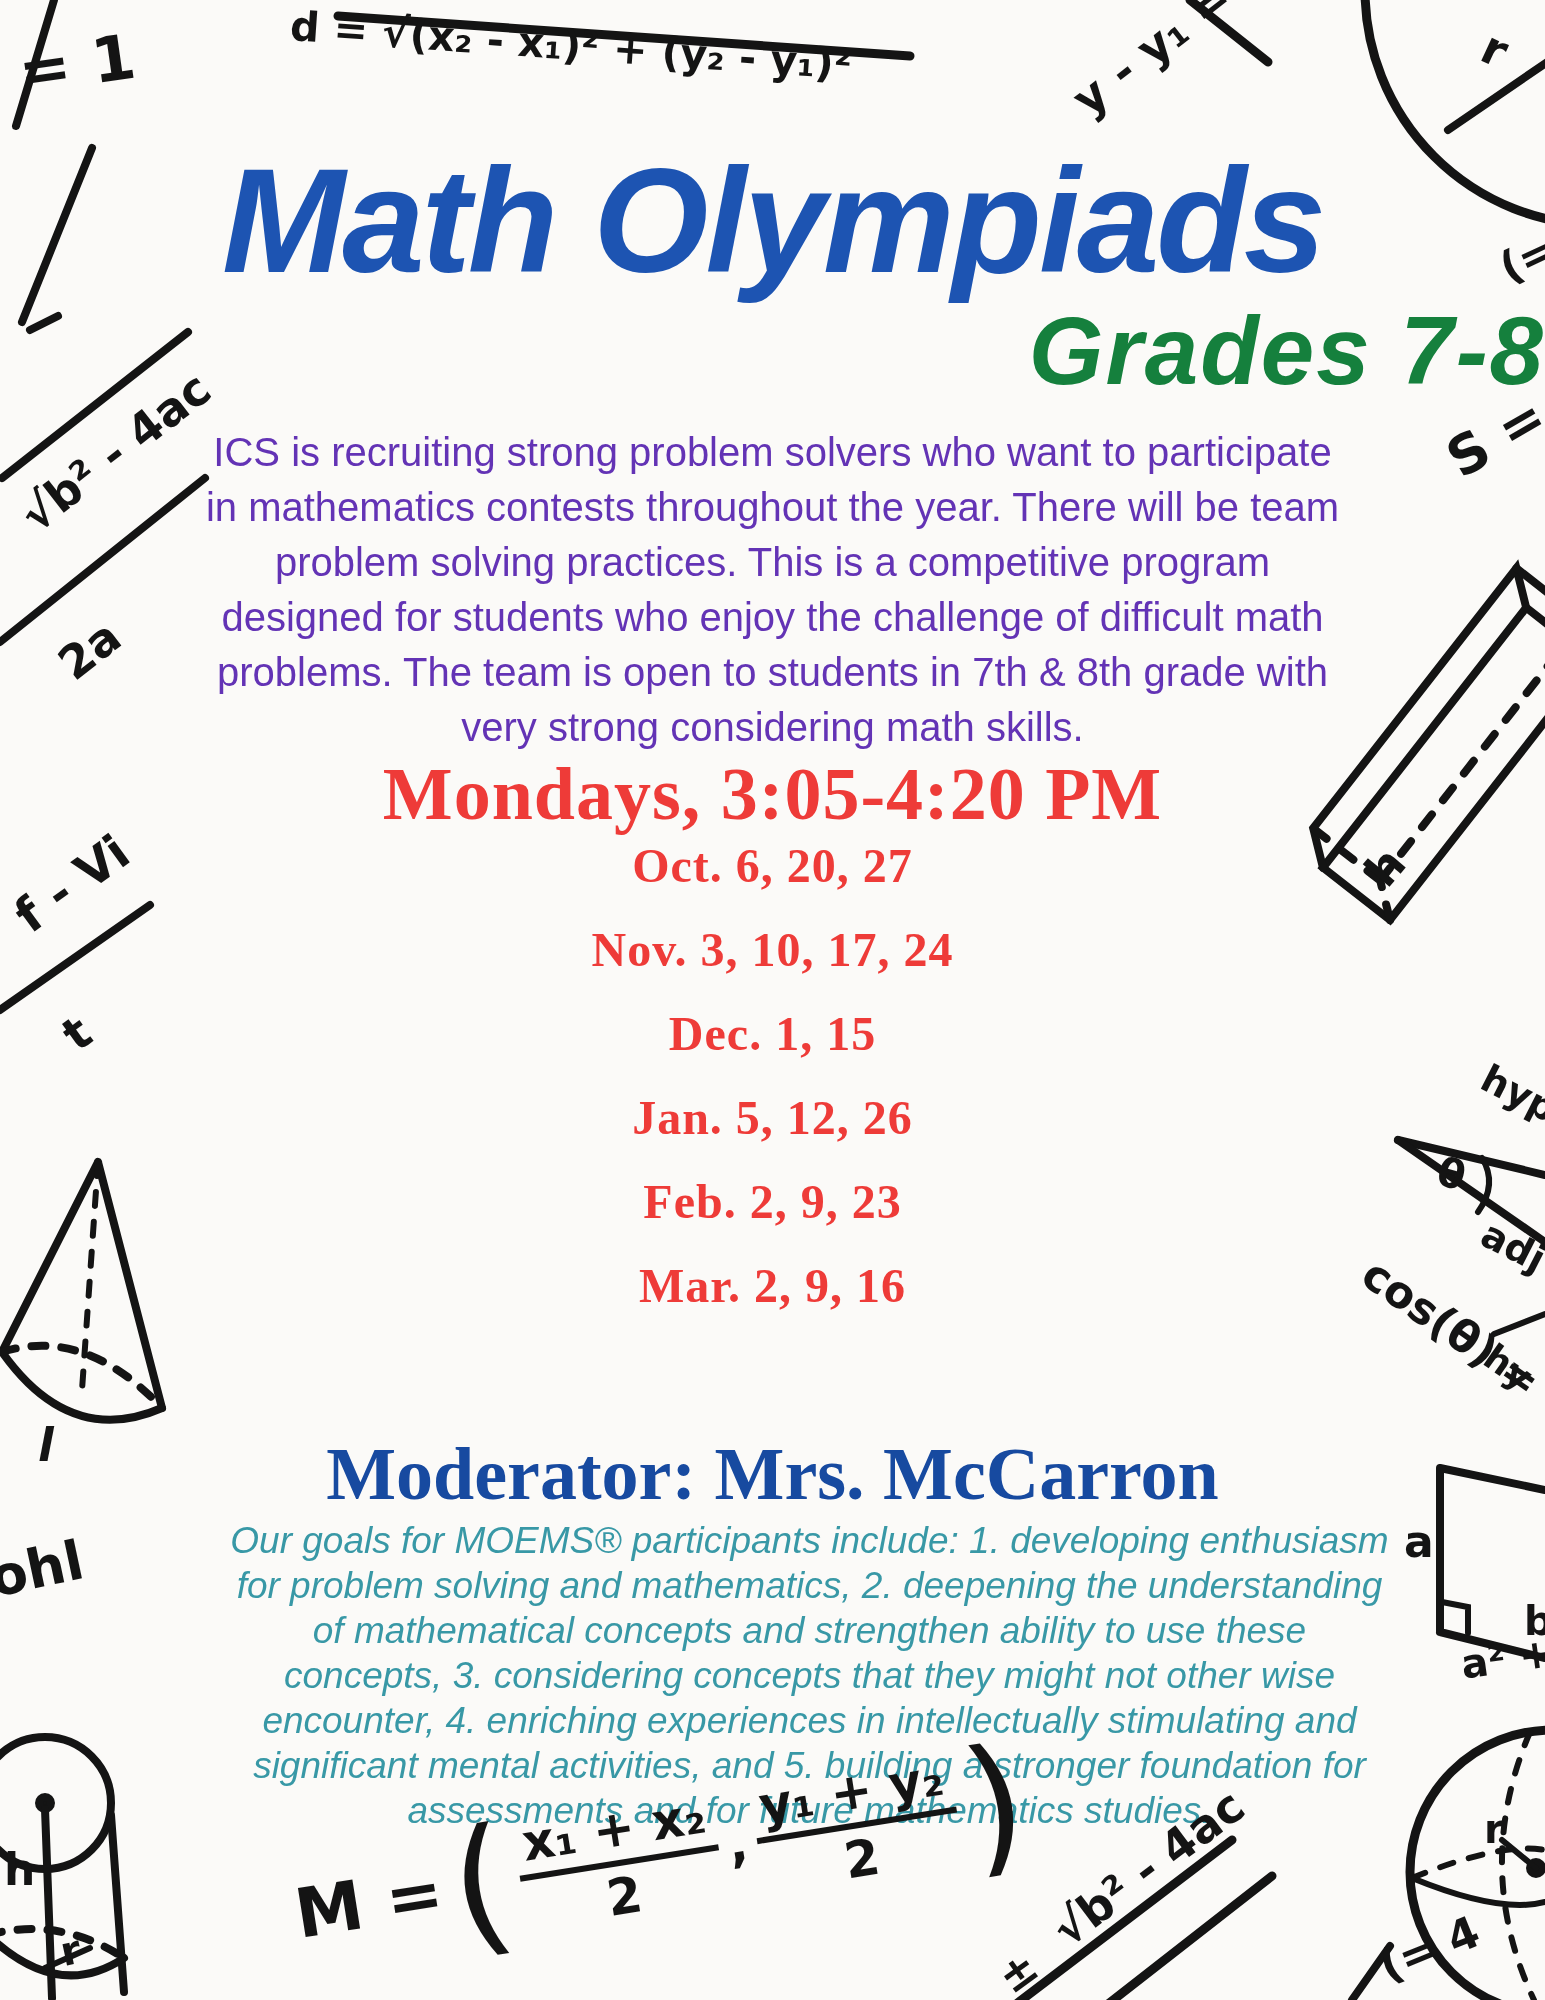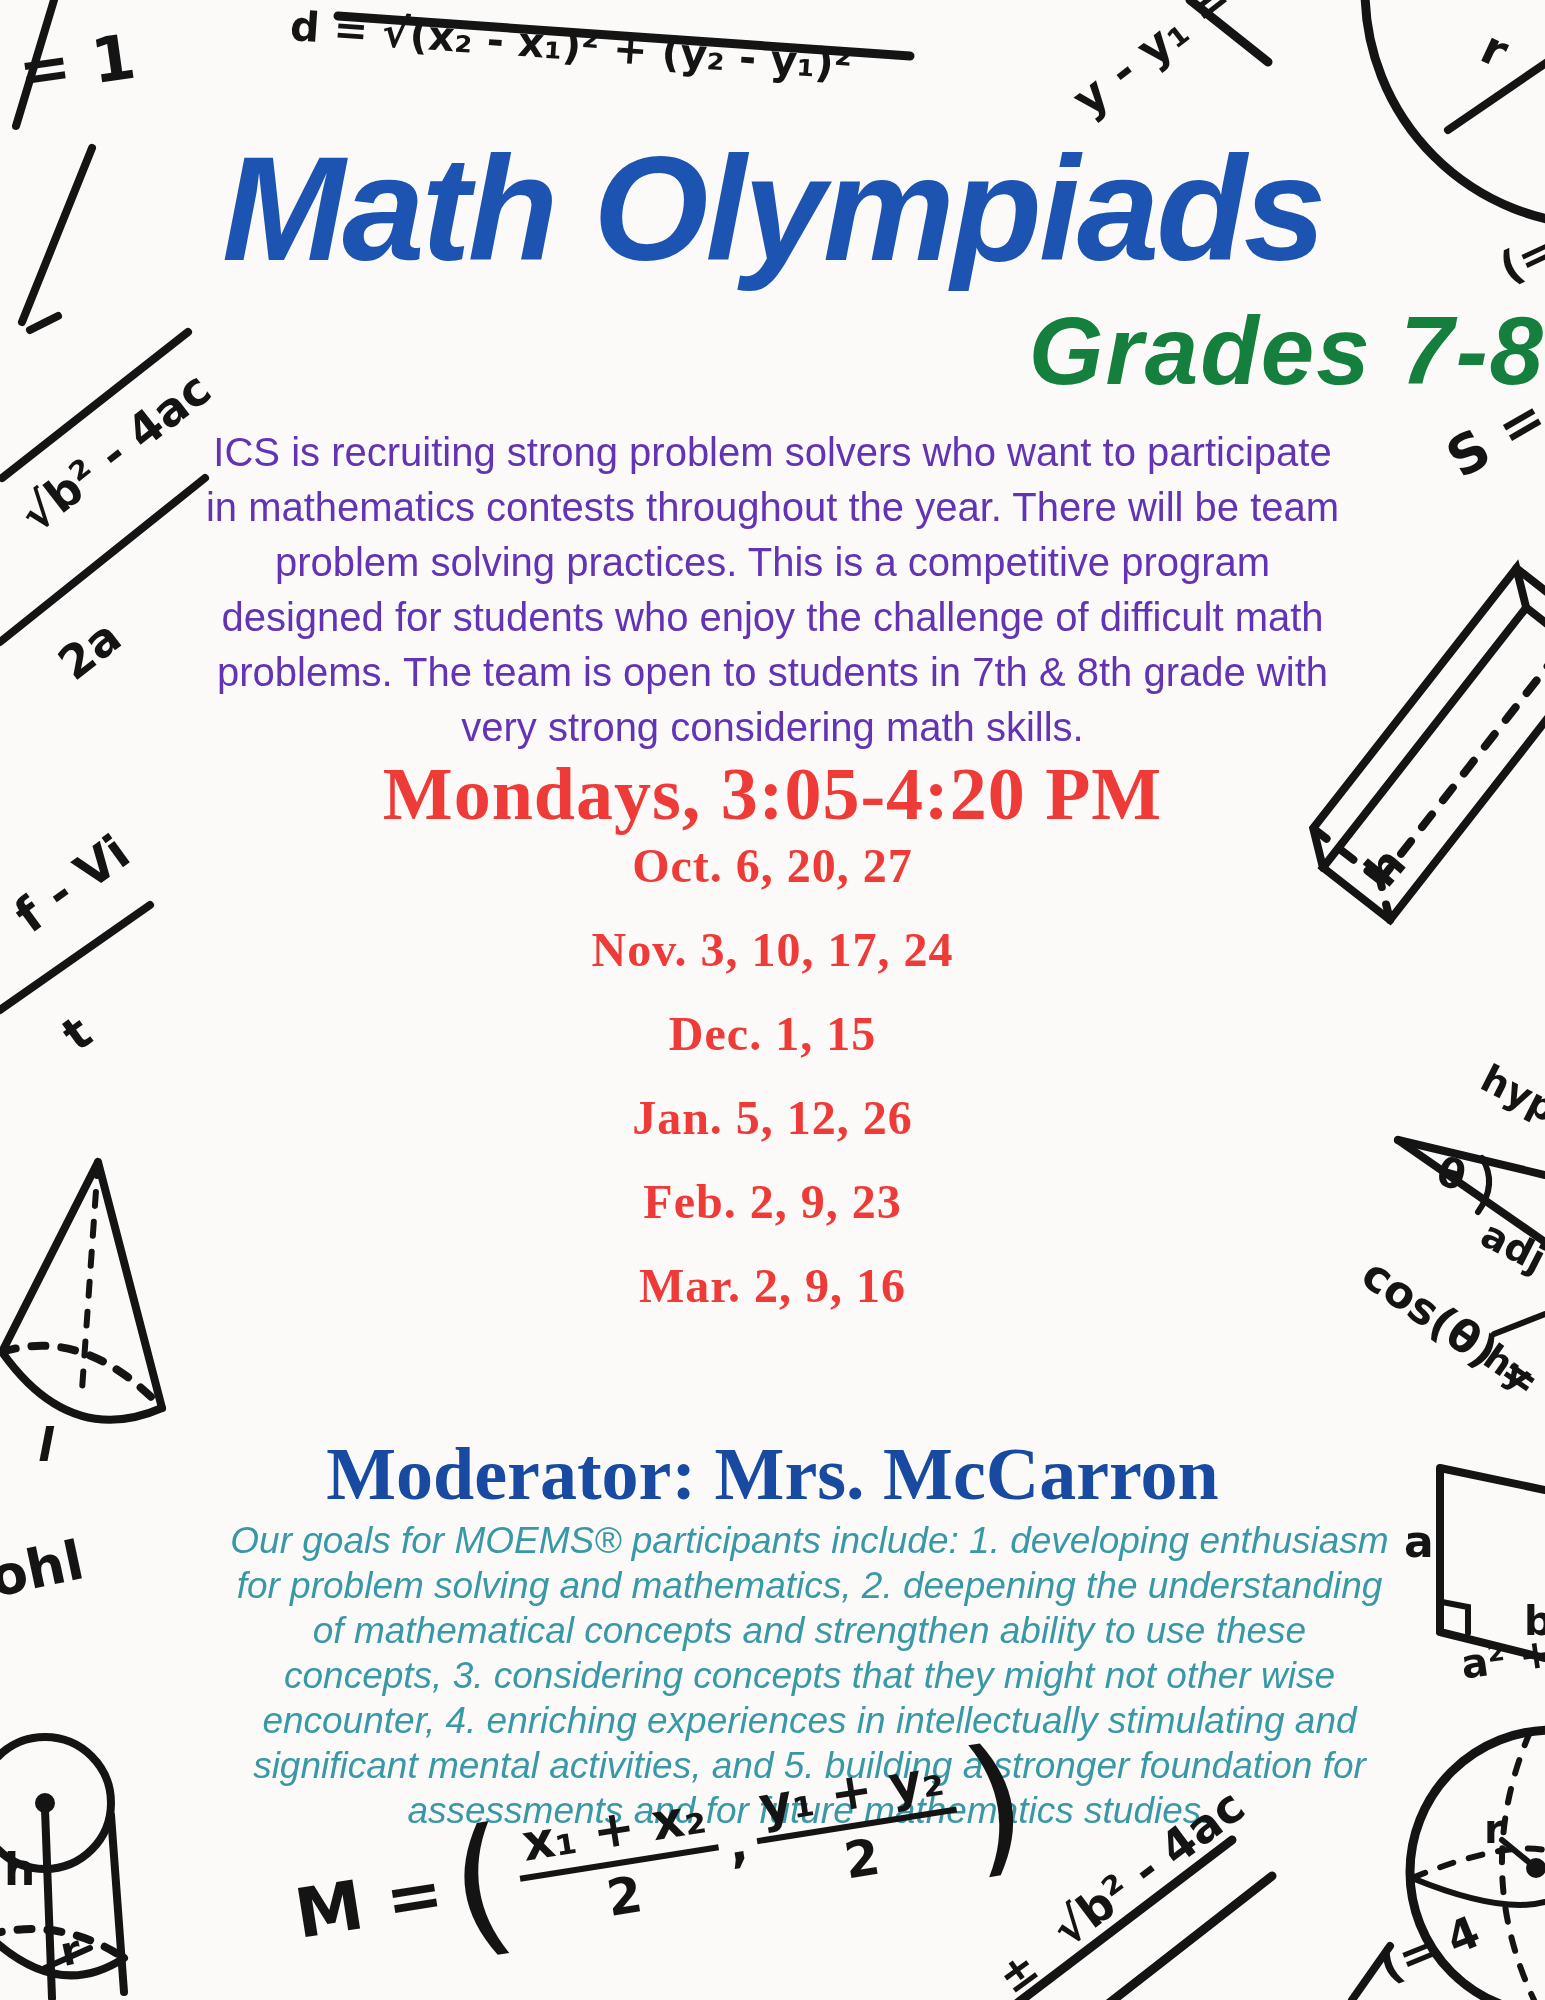--- a/index.html
+++ b/index.html
@@ -1,20 +1,20 @@
 <!DOCTYPE html>
 <html><head>
 <meta charset="utf-8">
 <style>
   html,body{margin:0;padding:0;}
   body{width:1545px;height:2000px;position:relative;overflow:hidden;
        font-family:"Liberation Sans",sans-serif;background:#fbfaf8;}
   #page{position:absolute;inset:0;width:1545px;height:2000px;overflow:hidden;}
   .sec{position:absolute;left:0;width:100%;text-align:center;}
-  #title{top:128px;font-size:148px;line-height:1.1;font-weight:700;font-style:italic;
+  #title{top:140px;font-size:148px;line-height:1.1;font-weight:700;font-style:italic;
          letter-spacing:-3px;color:#1d54b2;}
   #subtitle{top:298px;font-size:96px;line-height:1.1;font-weight:700;font-style:italic;
          letter-spacing:2px;color:#15803d;text-align:right;}
   .intro-line{position:absolute;left:0;width:100%;text-align:center;
          font-size:40px;color:#6333b5;font-weight:500;}
   .sched-line{position:absolute;left:0;width:100%;text-align:center;
          font-family:"Liberation Serif",serif;font-size:48px;font-weight:700;
          letter-spacing:1px;color:#ee3b38;}
   .detail-line{position:absolute;left:0;width:100%;text-align:center;
          font-family:"Liberation Serif",serif;font-size:74px;font-weight:700;

